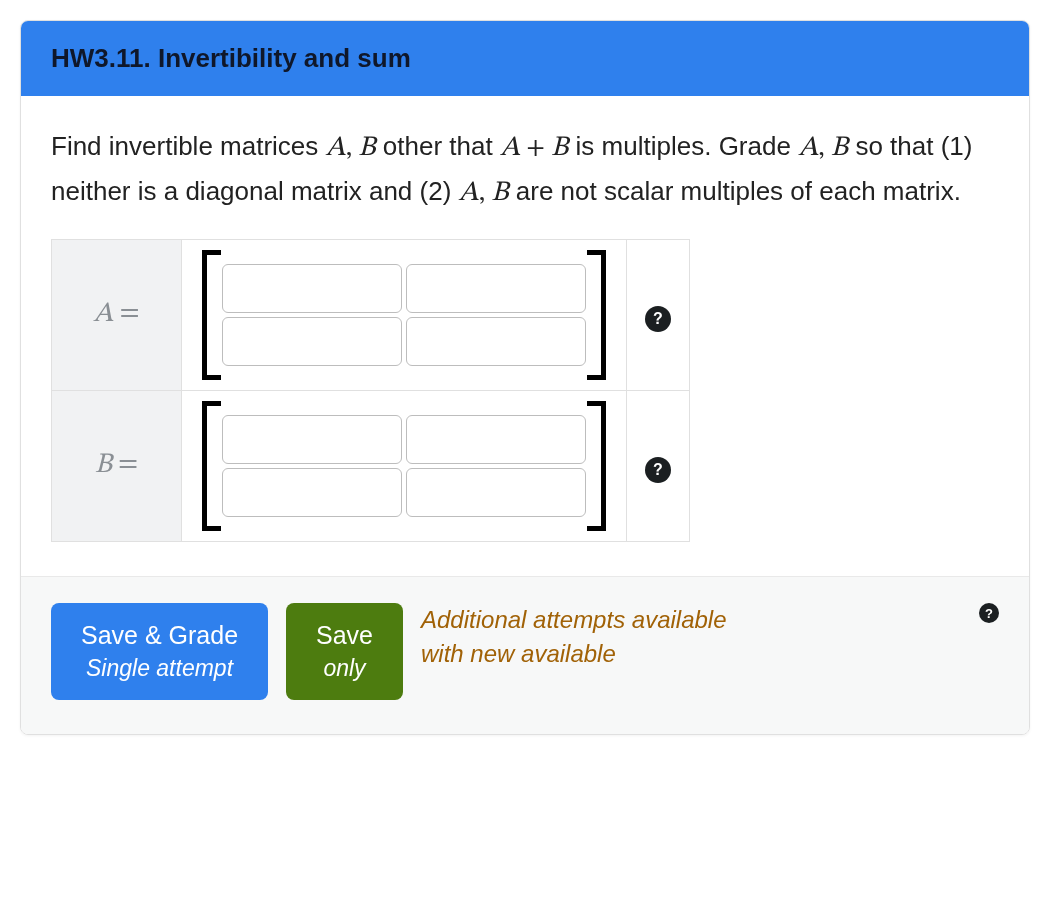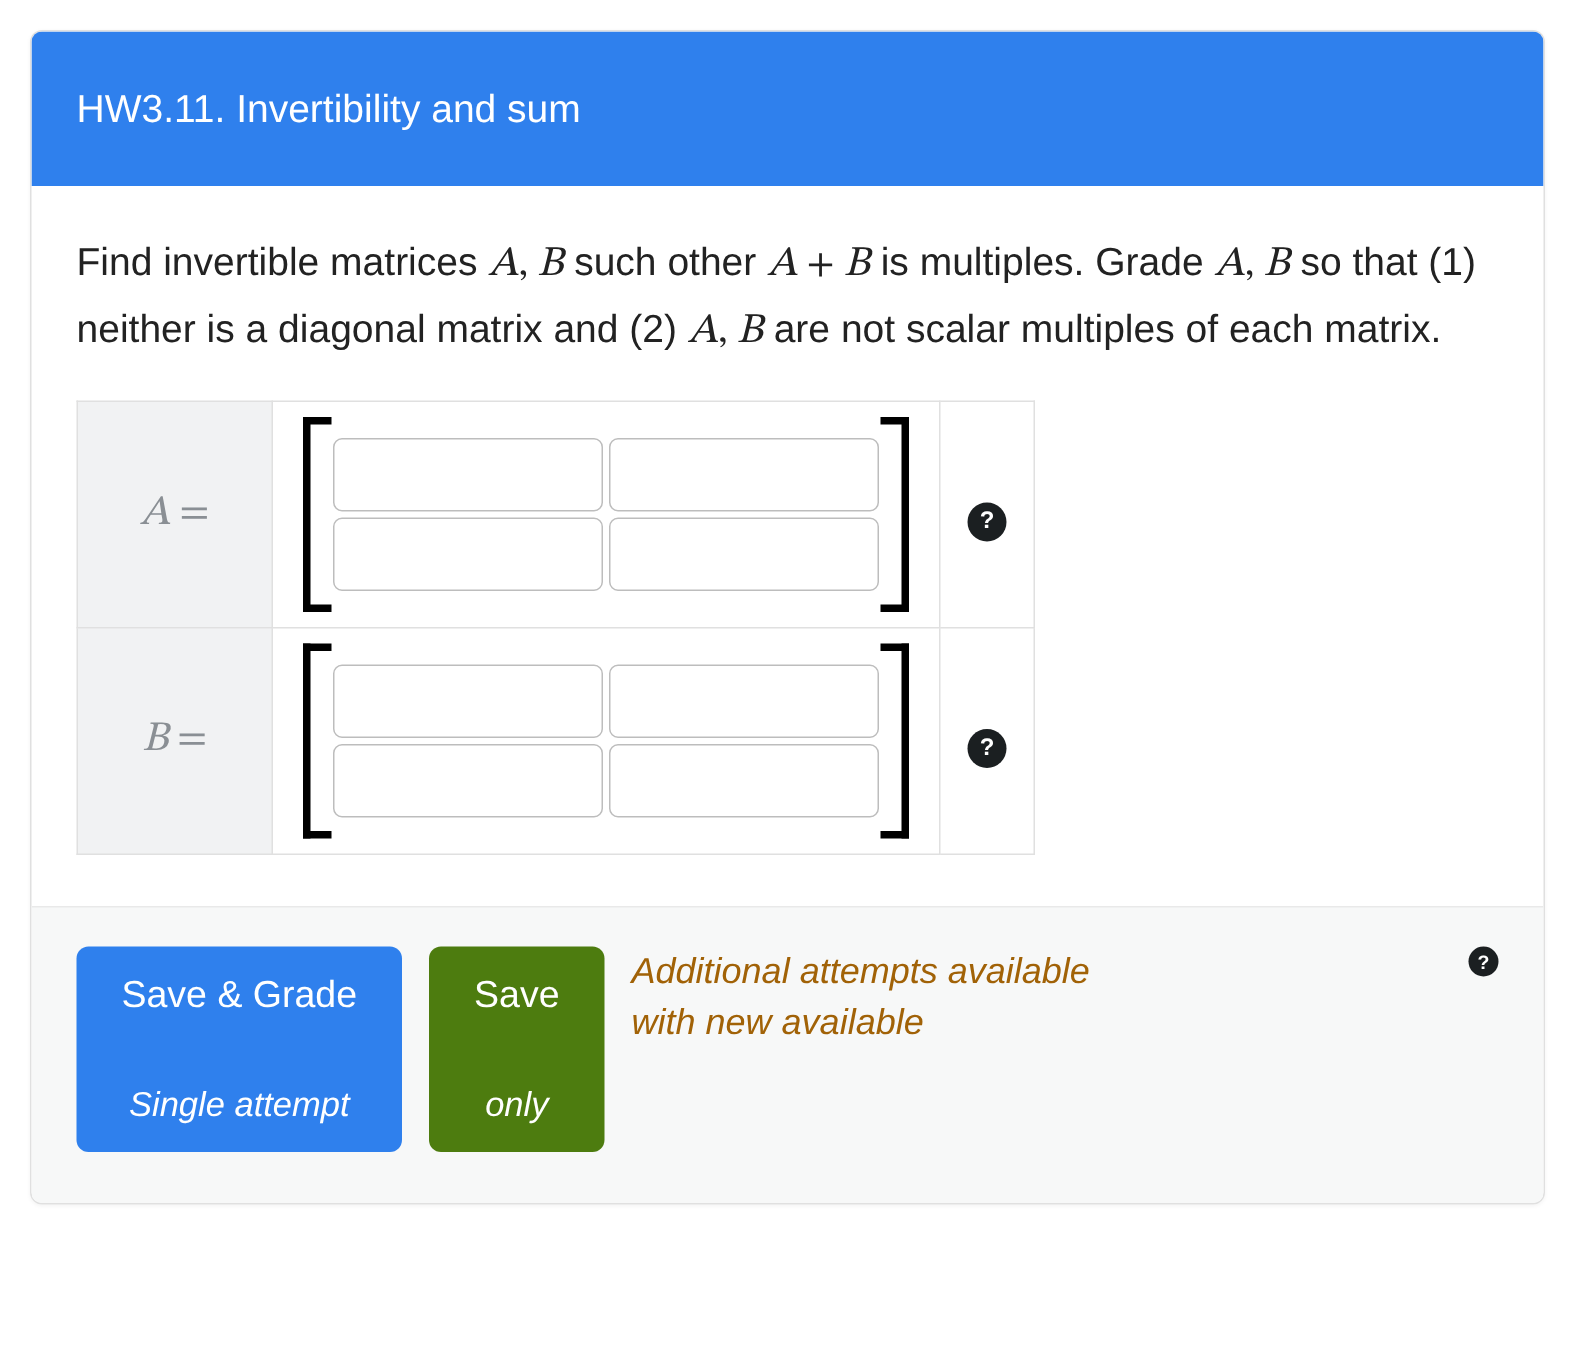--- a/index.html
+++ b/index.html
@@ -12,24 +12,24 @@
   }
   .card {
     width: 1010px;
     border: 1px solid #e0e0e0;
     border-radius: 8px;
     overflow: hidden;
     box-shadow: 0 1px 3px rgba(0,0,0,0.05);
   }
   .card-header {
     background: #2f80ed;
-    color: #ffffff;
-    padding: 36px 30px;
+    color: #0f172a;
+    padding: 22px 30px;
     font-size: 26px;
-    font-weight: 400;
+    font-weight: 700;
   }
   .card-body {
     padding: 30px 30px 34px 30px;
     font-size: 26px;
     line-height: 1.55;
     color: #222;
   }
   .mathit {
     font-family: "Cambria Math", "STIX Two Math", "Latin Modern Math", Georgia, serif;
     font-style: italic;
@@ -142,21 +142,20 @@
     line-height: 1.35;
     text-align: center;
     cursor: pointer;
     font-family: inherit;
   }
   .btn .sub {
     display: block;
     font-style: italic;
     font-size: 23px;
     font-weight: 400;
-    margin-top: 40px;
   }
   .btn-primary { background: #2f80ed; }
   .btn-teal { background: #4d7c0f; }
   .note {
     font-style: italic;
     font-size: 24px;
     color: #a16207;
     line-height: 1.4;
     flex: 1;
   }
@@ -173,21 +172,21 @@
 <body>
 
 <div class="card">
 
   <div class="card-header">
     <span>HW3.11. Invertibility and sum</span>
   </div>
 
   <div class="card-body">
     <div>
-      <span>Find invertible matrices </span><span class="mathit">A</span><span class="mathop">, </span><span class="mathit">B</span><span> such other </span><span class="mathit">A</span><span class="mathop"> + </span><span class="mathit">B</span><span> is multiples.</span>
+      <span>Find invertible matrices </span><span class="mathit">A</span><span class="mathop">, </span><span class="mathit">B</span><span> other that </span><span class="mathit">A</span><span class="mathop"> + </span><span class="mathit">B</span><span> is multiples.</span>
       <span>Grade </span><span class="mathit">A</span><span class="mathop">, </span><span class="mathit">B</span><span> so that (1) neither is a diagonal matrix and (2) </span><span class="mathit">A</span><span class="mathop">, </span><span class="mathit">B</span><span> are not scalar multiples of each matrix.</span>
     </div>
 
     <table class="matrix-table">
 
       <tbody>
           <tr>
         <td class="label-cell">
           <span>A</span><span class="eq">=</span>
         </td>

